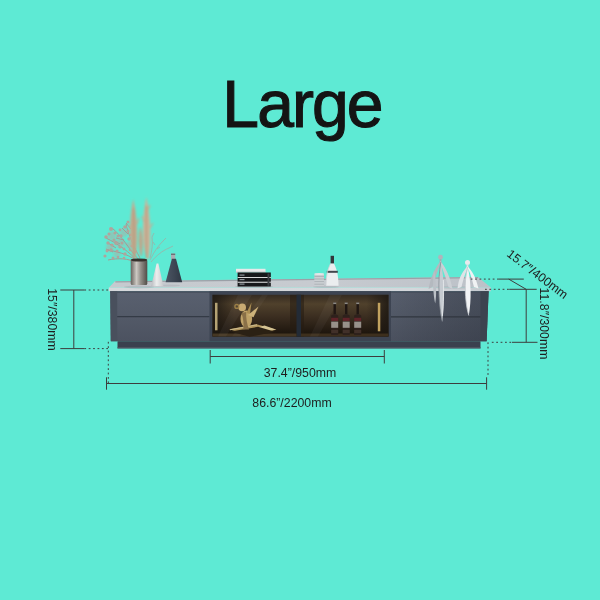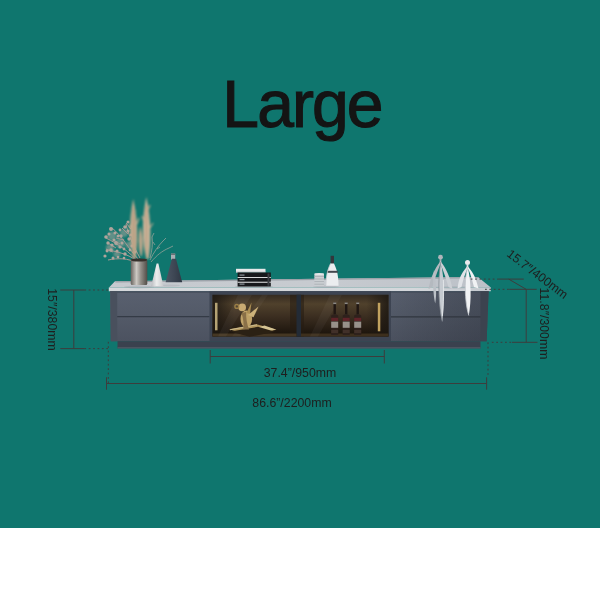--- a/index.html
+++ b/index.html
@@ -1,16 +1,16 @@
 <!DOCTYPE html>
 <html><head>
 <meta charset="utf-8">
 <style>
   html,body{margin:0;padding:0;background:#ffffff;}
-  #stage{position:relative;width:600px;height:528px;background:#0f766e;overflow:hidden;
+  #stage{position:relative;width:600px;height:600px;background:#5eead4;overflow:hidden;
          font-family:"Liberation Sans", sans-serif;}
   #title{position:absolute;left:2px;top:66px;width:600px;text-align:center;
          font-size:66px;font-weight:400;color:#141414;letter-spacing:-1.9px;
          -webkit-text-stroke:1.1px #141414;}
 </style>
 </head>
 <body>
 <div id="stage">
 
   <div id="title">Large</div>

